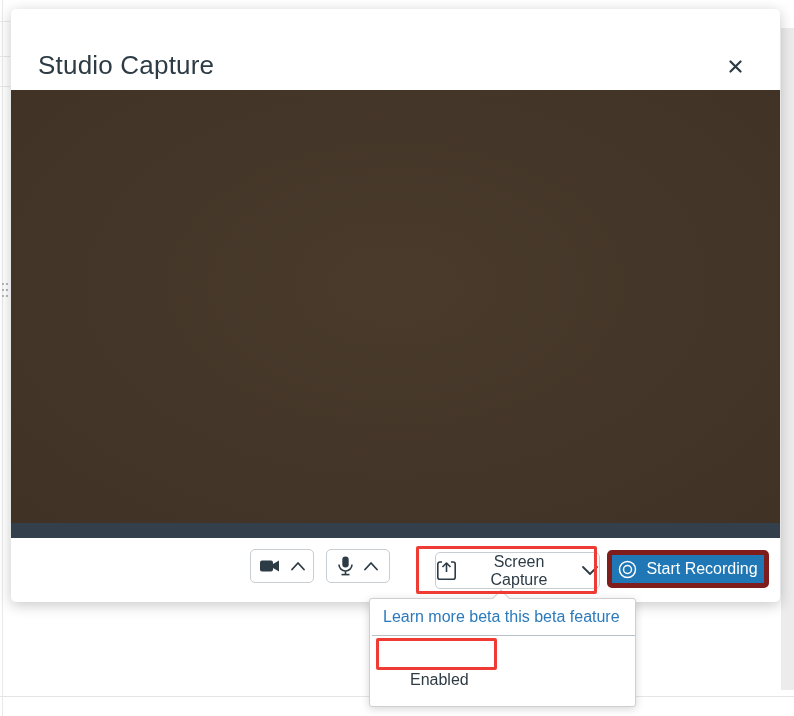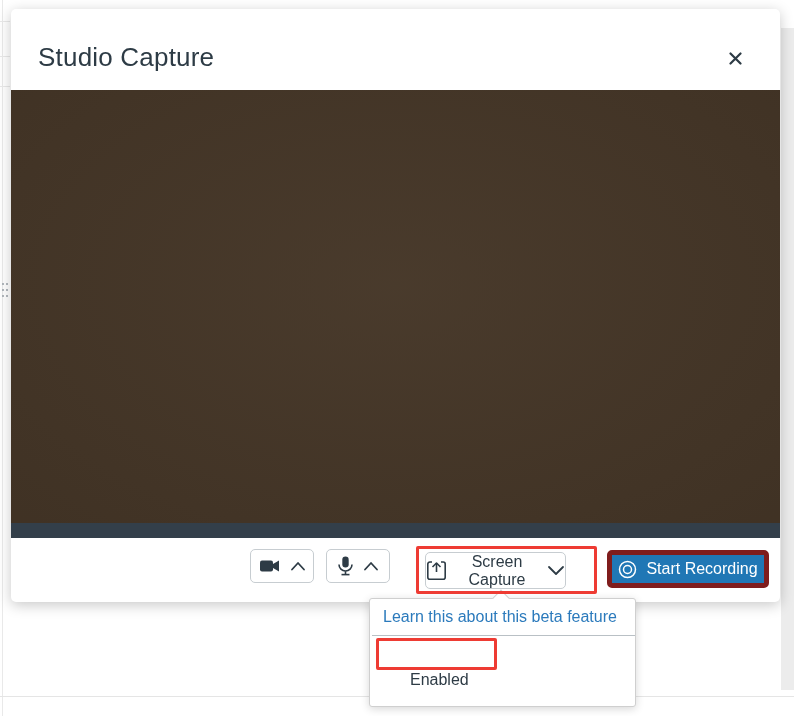--- a/index.html
+++ b/index.html
@@ -23,21 +23,21 @@
     gap: 4px 2px; }
   .drag-dots span { width: 2px; height: 2px; background: #9aa2a8; border-radius: 50%; }
 
   
   .modal {
     left: 11px; top: 9px; width: 769px; height: 593px;
     background: #ffffff; border-radius: 5px;
     box-shadow: 0 3px 14px rgba(0,0,0,0.22);
     z-index: 10;
   }
-  .modal-header { position: absolute; left: 0; top: 0; width: 100%; height: 81px; }
+  .modal-header { position: absolute; left: 0; top: 8px; width: 100%; height: 81px; }
   .modal-title {
     position: absolute; left: 27px; top: 33px;
     font-size: 26px; font-weight: 500; color: #2D3B45; letter-spacing: 0.2px;
   }
   .close-btn {
     position: absolute; right: 34px; top: 38px; width: 22px; height: 22px;
     background: transparent; border: none; cursor: pointer;
     display: flex; align-items: center; justify-content: center;
   }
 
@@ -54,21 +54,21 @@
 
   
   .toolbar-btn {
     position: absolute;
     background: #ffffff; border: 1px solid #C7CDD1; border-radius: 5px;
     display: flex; align-items: center; justify-content: center; gap: 9px;
     cursor: pointer; color: #2D3B45;
   }
   .cam-btn  { left: 239px; top: 540px; width: 64px; height: 34px; }
   .mic-btn  { left: 315px; top: 540px; width: 64px; height: 34px; }
-  .sc-btn   { left: 414px; top: 543px; width: 141px; height: 37px; gap: 10px; font-size: 16px; }
+  .sc-btn   { left: 424px; top: 543px; width: 165px; height: 37px; gap: 10px; font-size: 16px; }
   .rec-btn  {
     position: absolute; left: 596px; top: 541px; width: 162px; height: 38px;
     background: #2077B5; border: 5px solid #7f1d1d; border-radius: 5px;
     color: #ffffff; font-size: 16px; font-weight: 500;
     display: flex; align-items: center; justify-content: center; gap: 9px;
     cursor: pointer;
   }
   .sc-label { font-size: 16px; color: #2D3B45; }
 
   
@@ -199,21 +199,21 @@
         <circle cx="9.5" cy="9.5" r="4" fill="none" stroke="#ffffff" stroke-width="1.5"></circle>
       </svg>
     </span>
     <span>Start Recording</span>
   </button>
 
 </div>
 
 <div class="abs dropdown">
   <div class="dropdown-notch"></div>
-  <a class="dropdown-link" href="#">Learn this about this beta feature</a>
+  <a class="dropdown-link" href="#">Learn more beta this beta feature</a>
   <div class="dropdown-divider"></div>
 
   <div class="menu-item mi-enabled">
     <span class="check-slot"></span>
     <span>Enabled</span>
   </div>
 
 </div>
 
 <div class="abs annotation anno-1"></div>

